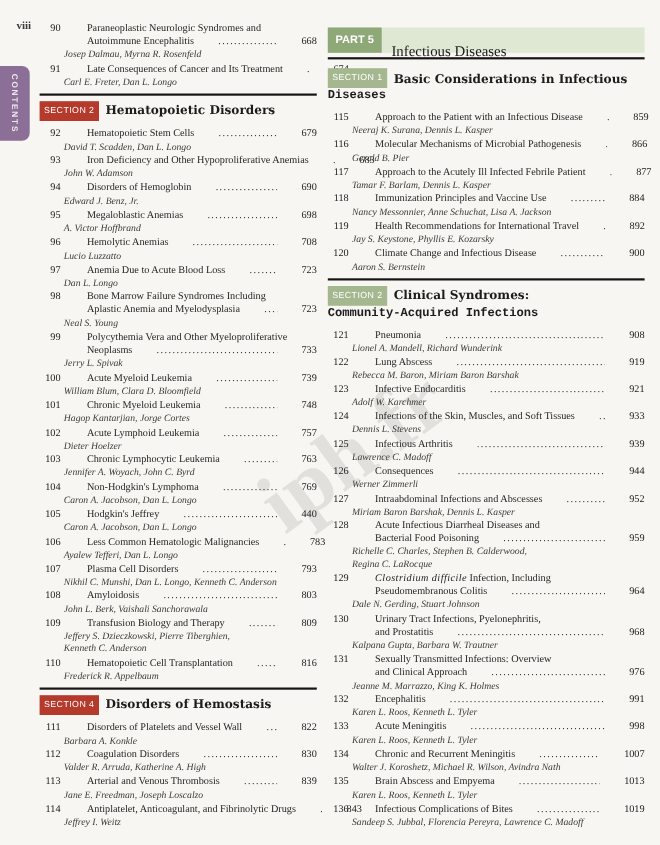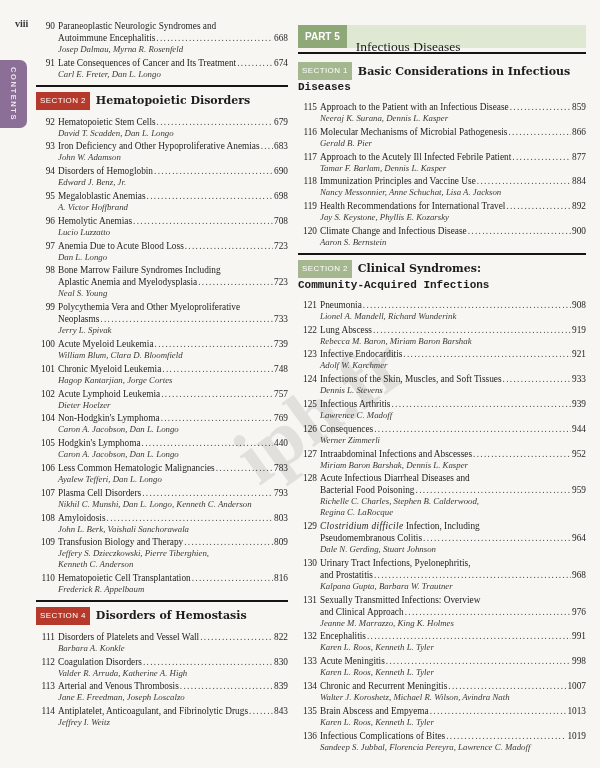--- a/index.html
+++ b/index.html
@@ -42,21 +42,21 @@
     color:rgba(110,110,110,0.16);
     transform:rotate(-36deg);
     pointer-events:none;user-select:none;
   }
   .col{position:absolute;}
   .col-left{left:36px;top:20px;width:252px;}
   .col-right{left:298px;top:25px;width:288px;}
 
   
   .entry{margin-bottom:2px;}
-  .t-line{display:flex;align-items:flex-end;font-size:9.3px;line-height:12px;}
+  .t-line{display:flex;align-items:flex-end;font-size:9.3px;line-height:12px;gap:21px;}
   .num{width:19px;flex:none;text-align:right;margin-right:3px;}
   .t{white-space:nowrap;}
   .t i{letter-spacing:0.4px;}
   .leader{flex:1 1 0;min-width:2px;overflow:hidden;white-space:nowrap;margin:0 1px;}
   .leader::after{content:"....................................................................................................";letter-spacing:1.3px;color:#3a3a3a;}
   .pg{flex:none;}
   .a-line{
     font-style:italic;font-size:8.8px;line-height:10.8px;
     padding-left:22px;color:#3c3a38;
   }
@@ -238,31 +238,40 @@
       <div class="t-line">
         <span class="num">102</span>
         <span class="t">Acute Lymphoid Leukemia</span>
         <span class="leader"></span>
         <span class="pg">757</span>
       </div>
       <div class="a-line">Dieter Hoelzer</div>
     </div>
     <div class="entry">
       <div class="t-line">
+        <span class="num">103</span>
+        <span class="t">Chronic Lymphocytic Leukemia</span>
+        <span class="leader"></span>
+        <span class="pg">763</span>
+      </div>
+      <div class="a-line">Jennifer A. Woyach, John C. Byrd</div>
+    </div>
+    <div class="entry">
+      <div class="t-line">
         <span class="num">104</span>
         <span class="t">Non-Hodgkin's Lymphoma</span>
         <span class="leader"></span>
         <span class="pg">769</span>
       </div>
       <div class="a-line">Caron A. Jacobson, Dan L. Longo</div>
     </div>
     <div class="entry">
       <div class="t-line">
         <span class="num">105</span>
-        <span class="t">Hodgkin's Lymphoma</span>
+        <span class="t">Hodgkin's Jeffrey</span>
         <span class="leader"></span>
         <span class="pg">440</span>
       </div>
       <div class="a-line">Caron A. Jacobson, Dan L. Longo</div>
     </div>
     <div class="entry">
       <div class="t-line">
         <span class="num">106</span>
         <span class="t">Less Common Hematologic Malignancies</span>
         <span class="leader"></span>

